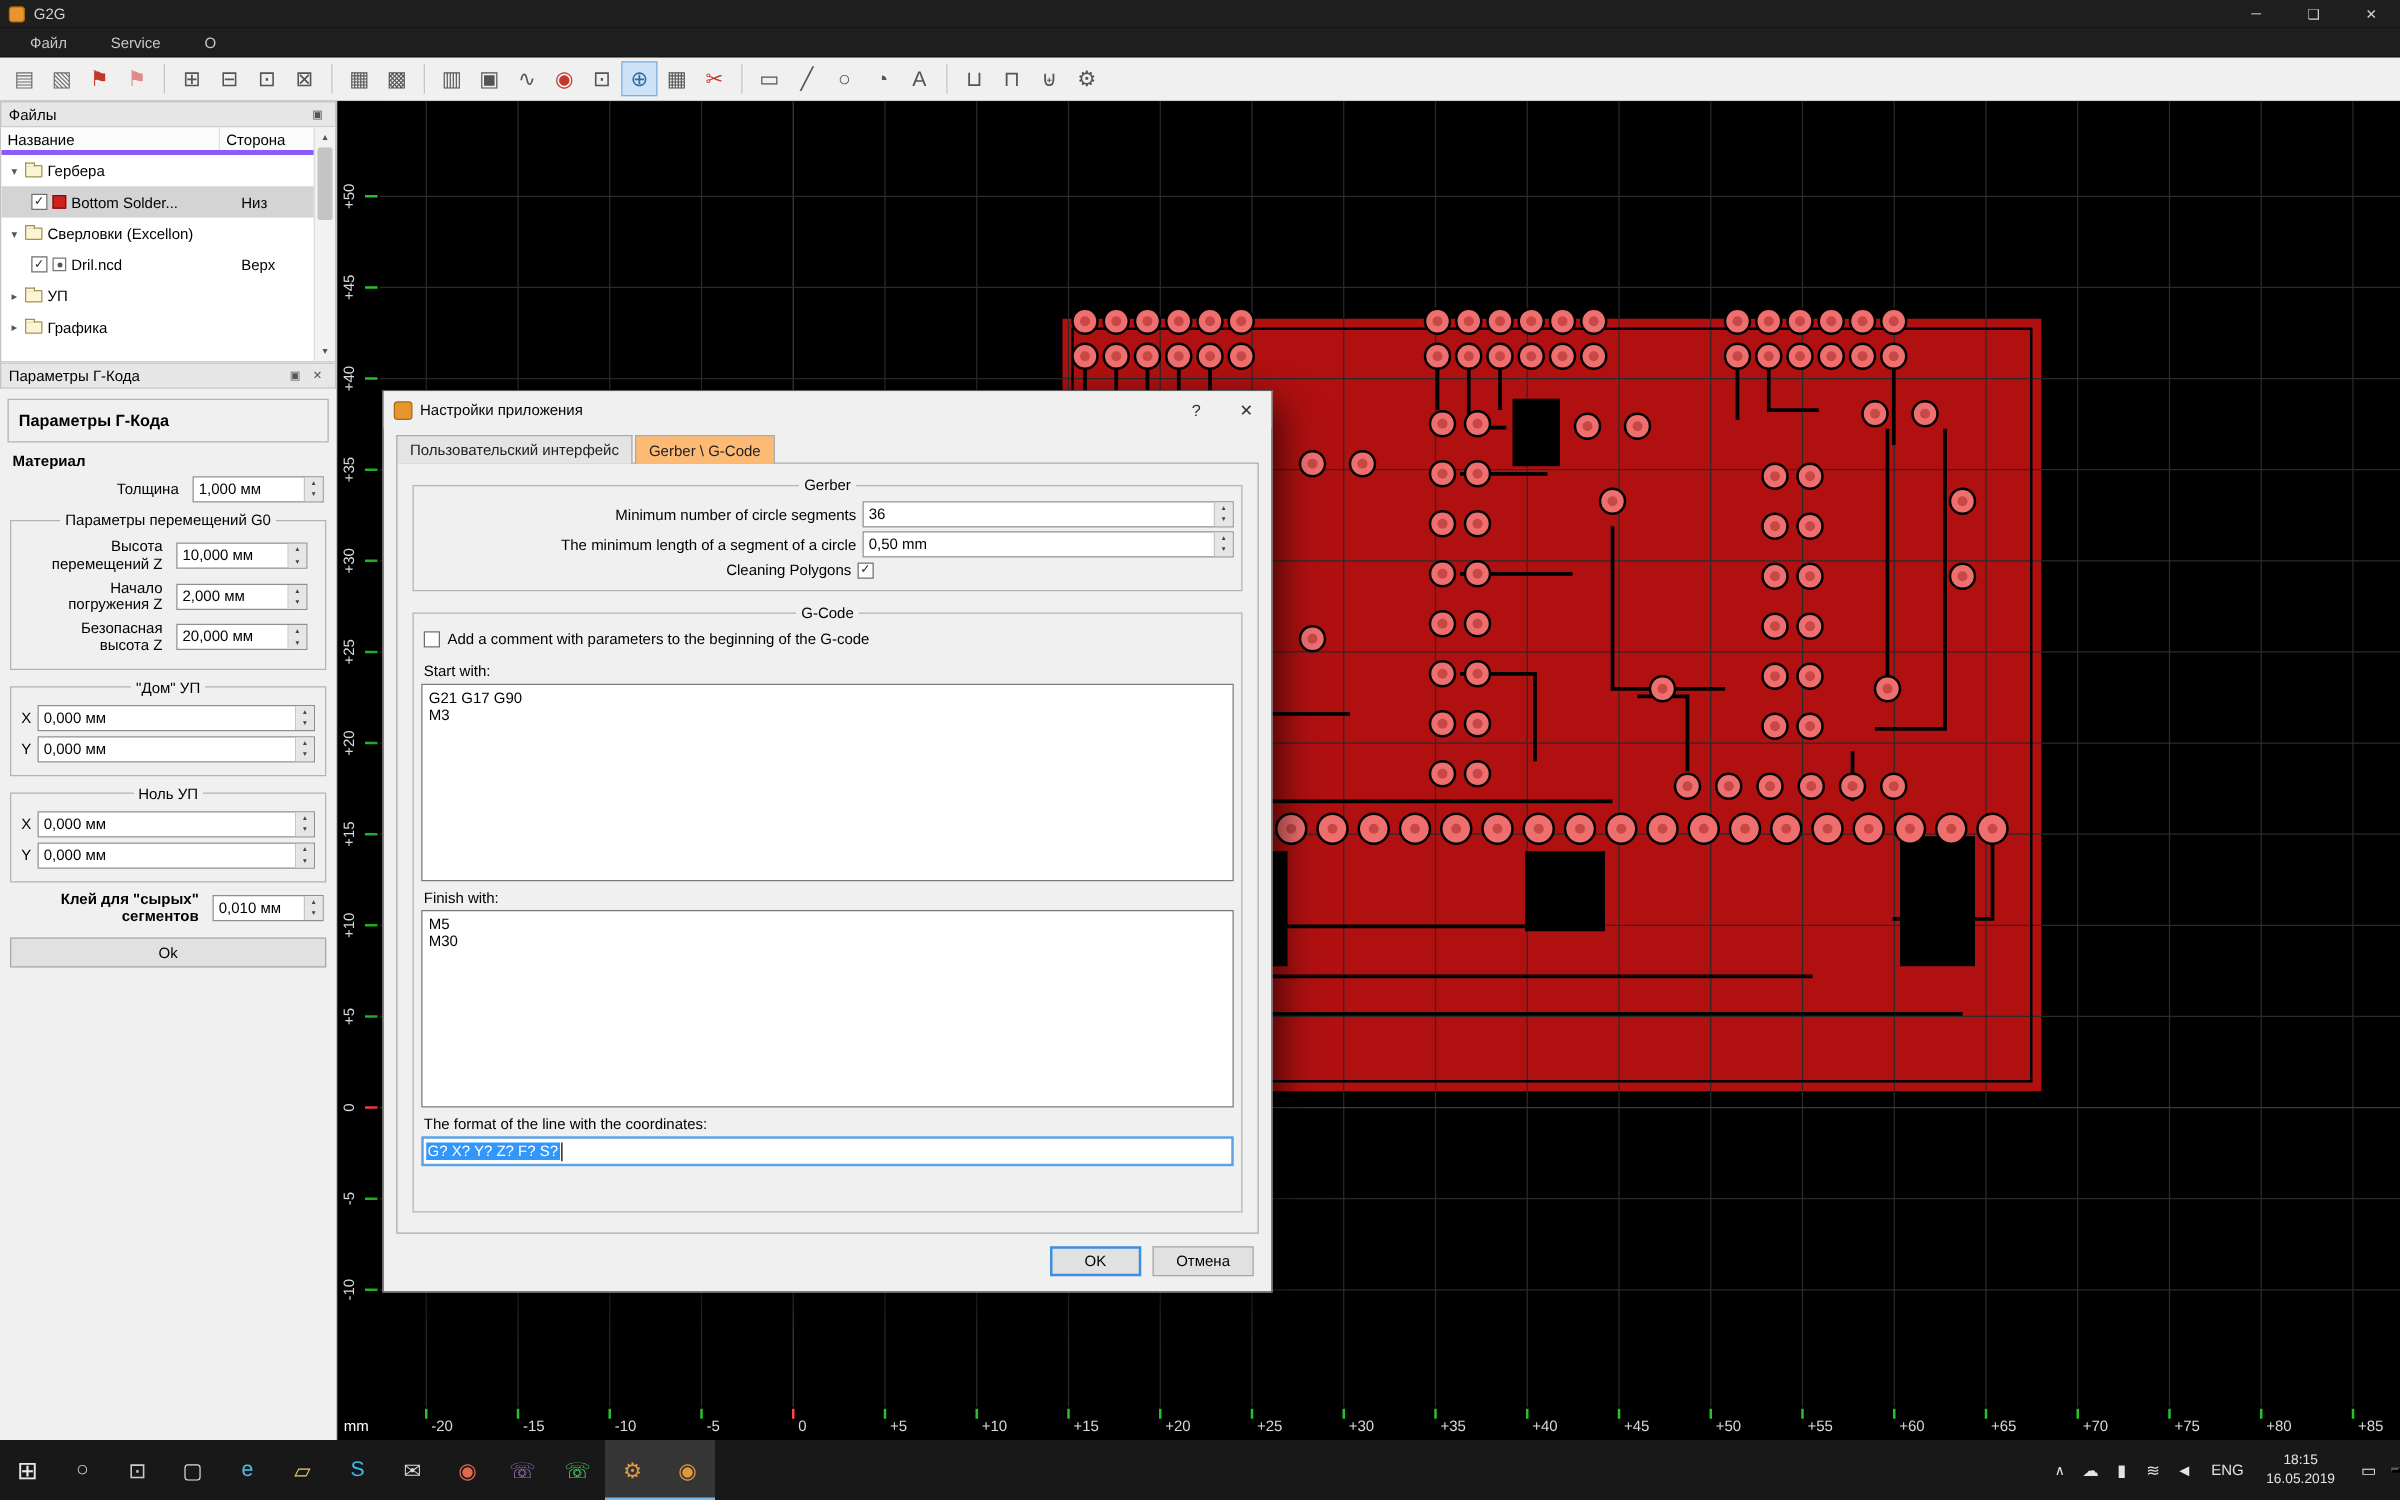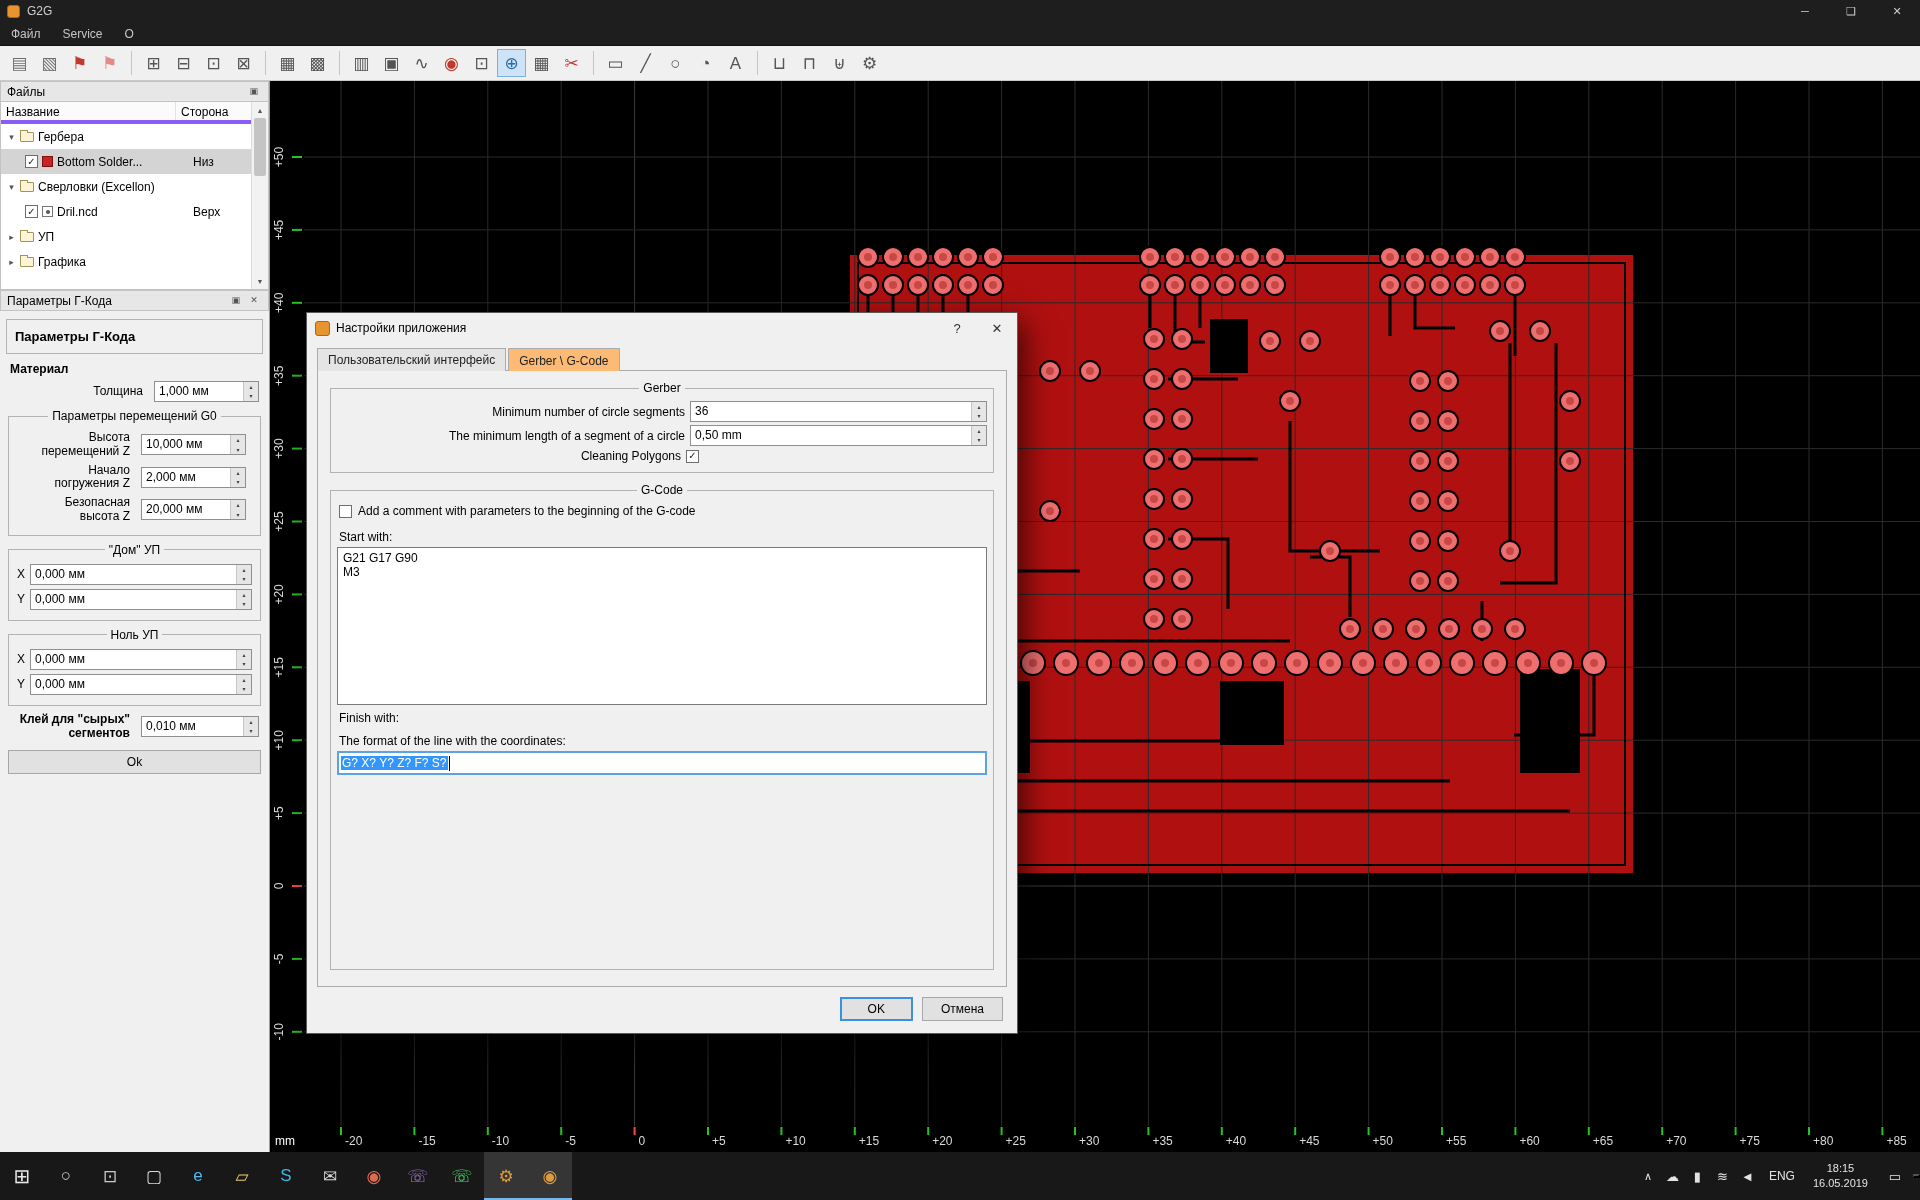--- a/index.html
+++ b/index.html
@@ -5,21 +5,21 @@
   *{margin:0;padding:0;box-sizing:border-box;font-family:"Liberation Sans",sans-serif;}
   html,body{width:1920px;height:1200px;overflow:hidden;background:#000;}
   body{position:relative;}
 
   
   .titlebar{height:22px;background:#1e1e1e;color:#cfcfcf;display:flex;align-items:center;font-size:12px;}
   .app-ic{width:13px;height:13px;margin:0 7px;background:#e8952f;border-radius:3px;border:1px solid #a8690f;}
   .win-controls{margin-left:auto;display:flex;}
   .win-btn{width:46px;height:22px;color:#cfcfcf;display:flex;align-items:center;justify-content:center;font-size:11px;background:transparent;border:none;}
   .menubar{height:24px;background:#1e1e1e;color:#c6c6c6;display:flex;align-items:center;font-size:12px;border-bottom:1px solid #111;}
-  .menu-item{padding:0 11px;height:100%;display:flex;align-items:center;}
+  .menu-item{padding:0 11px;height:100%;display:flex;align-items:center;margin-left:13px;}
 
   
   .toolbar{height:35px;background:#f0f0f0;border-bottom:1px solid #c9c9c9;display:flex;align-items:center;padding:0 5px;gap:1px;}
   .tb-btn{width:29px;height:28px;font-size:17px;line-height:1;background:transparent;border:1px solid transparent;display:flex;align-items:center;justify-content:center;cursor:default;}
   .tb-btn.active{background:#cfe3f7;border:1px solid #7ab0e0;}
   .tb-sep{width:1px;height:24px;background:#c6c6c6;margin:0 6px;}
 
   
   .main{display:flex;height:1071px;}
   .left{width:270px;flex:none;background:#f0f0f0;display:flex;flex-direction:column;border-right:1px solid #9d9d9d;font-size:12px;}
@@ -332,21 +332,21 @@
               <span class="spin-btns">
                 <button class="spin-btn">▴</button>
                 <button class="spin-btn">▾</button>
               </span>
             </div>
         </div>
       </fieldset>
 
       <div class="prow">
         <div class="plabel b">Клей для "сырых" сегментов</div>
-        <div class="spin" style="width:118px">
+        <div class="spin" style="width:89px">
             <span class="spin-val">0,010 мм</span>
             <span class="spin-btns">
               <button class="spin-btn">▴</button>
               <button class="spin-btn">▾</button>
             </span>
           </div>
       </div>
 
       <button class="btn panel-ok">Ok</button>
     </div>
@@ -829,20 +829,22 @@
       <div class="cb-row">
         <span class="cb">
             <span class="cb-mark">✓</span>
           </span>
         <span>Add a comment with parameters to the beginning of the G-code</span>
       </div>
       <div class="ta-label">Start with:</div>
       <textarea class="ta" spellcheck="false" style="">G21 G17 G90
 M3</textarea>
       <div class="ta-label">Finish with:</div>
+      <textarea class="ta" spellcheck="false" style="">M5
+M30</textarea>
       <div class="ta-label">The format of the line with the coordinates:</div>
       <div class="fmt-input">
         <span class="sel-text">G? X? Y? Z? F? S?</span>
           <span class="caret"></span>
       </div>
     </fieldset>
   </div>
 
   <div class="dlg-actions">
     <button class="btn btn-ok">OK</button>

